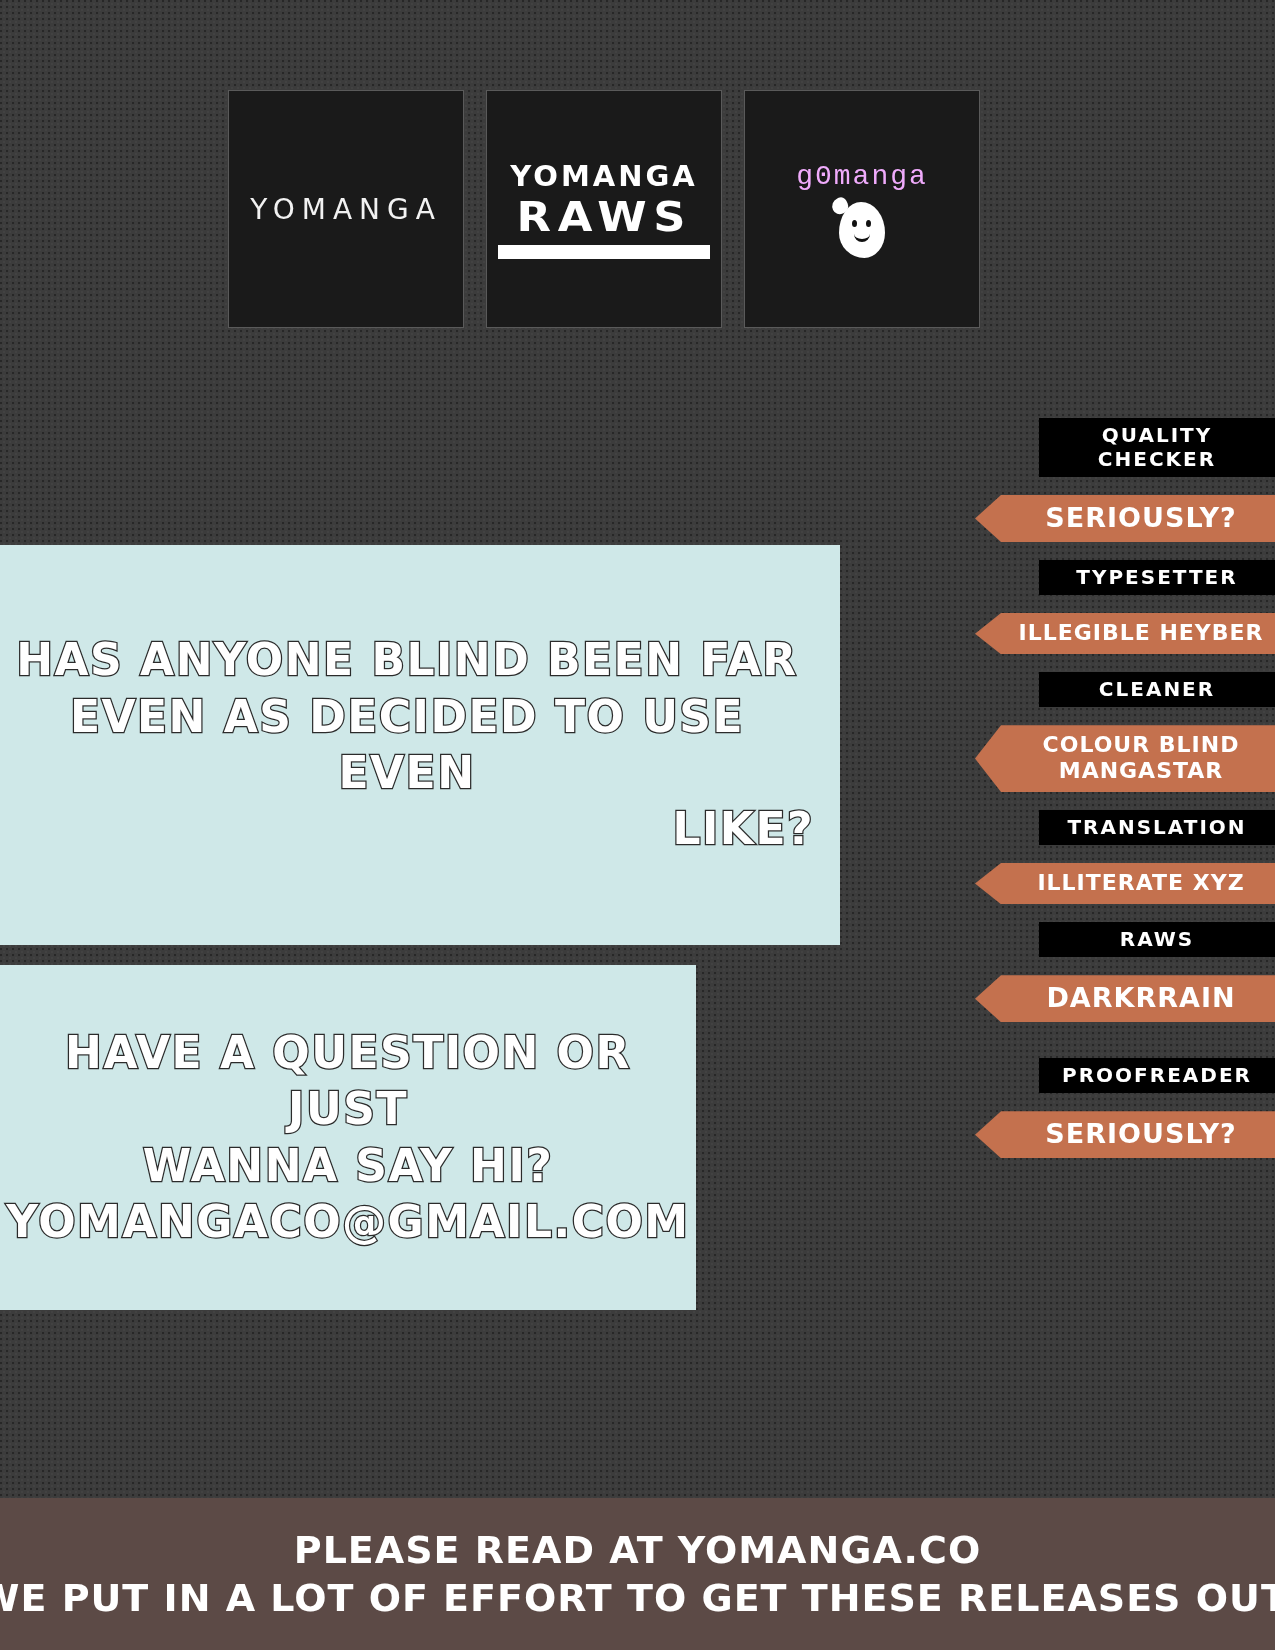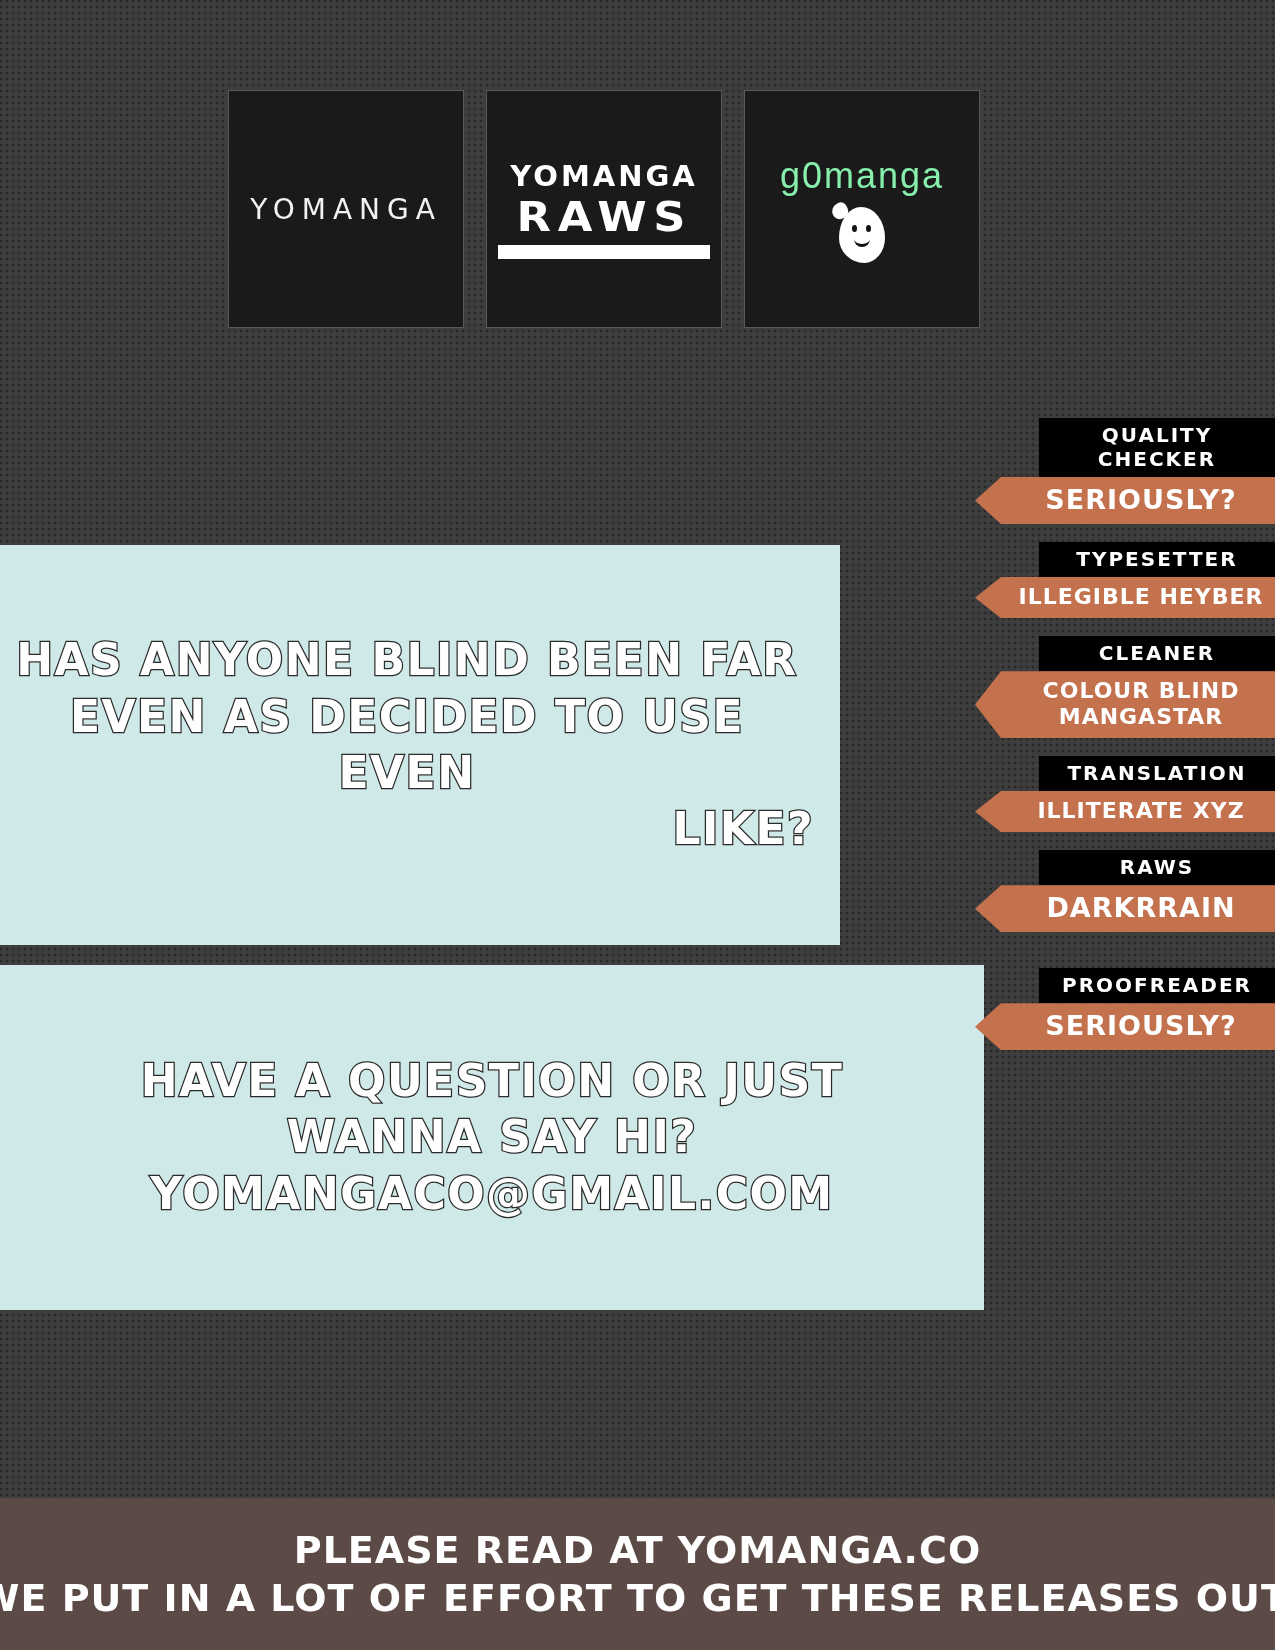--- a/index.html
+++ b/index.html
@@ -84,23 +84,23 @@
     margin-top: 6px;
   }
   .logo-go-wrap {
     display: flex;
     flex-direction: column;
     align-items: center;
     justify-content: center;
     gap: 6px;
   }
   .logo-go-text {
-    color: #86efac;
-    font-size: 36px;
-    font-family: Liberation Sans, sans-serif;
+    color: #f0abfc;
+    font-size: 28px;
+    font-family: Liberation Mono, monospace;
     letter-spacing: 2px;
   }
   .logo-blob {
     width: 46px;
     height: 56px;
     background: #ffffff;
     border-radius: 48% 52% 45% 55% / 55% 55% 45% 45%;
     position: relative;
     margin-top: 4px;
   }
@@ -134,21 +134,21 @@
   
   .panel {
     position: absolute;
     background: #cfe8e8;
     box-sizing: border-box;
     display: flex;
     flex-direction: column;
     justify-content: center;
   }
   #panel-1 { left: 0; top: 545px; width: 840px; height: 400px; }
-  #panel-2 { left: 0; top: 965px; width: 984px; height: 345px; }
+  #panel-2 { left: 0; top: 965px; width: 696px; height: 345px; }
 
   .panel-line {
     color: #ffffff;
     -webkit-text-stroke: 2.5px #2b2b2b;
     paint-order: stroke fill;
     font-family: "DejaVu Sans", sans-serif;
     font-weight: 700;
     font-size: 44px;
     letter-spacing: 1.5px;
     line-height: 1.28;
@@ -178,21 +178,21 @@
   }
   .credit-name {
     background: #c4714e;
     color: #ffffff;
     font-family: "DejaVu Sans", sans-serif;
     font-weight: 700;
     font-size: 27px;
     letter-spacing: 1px;
     text-align: center;
     padding: 7px 2px 9px 10px;
-    margin-top: 0;
+    margin-top: 18px;
     position: relative;
     clip-path: polygon(0% 50%, 26px 0%, 100% 0%, 100% 100%, 26px 100%);
     padding-left: 34px;
   }
   .credit-name.small { font-size: 22px; line-height: 1.15; }
 
   
   #bottom-banner {
     position: absolute;
     left: 0;

